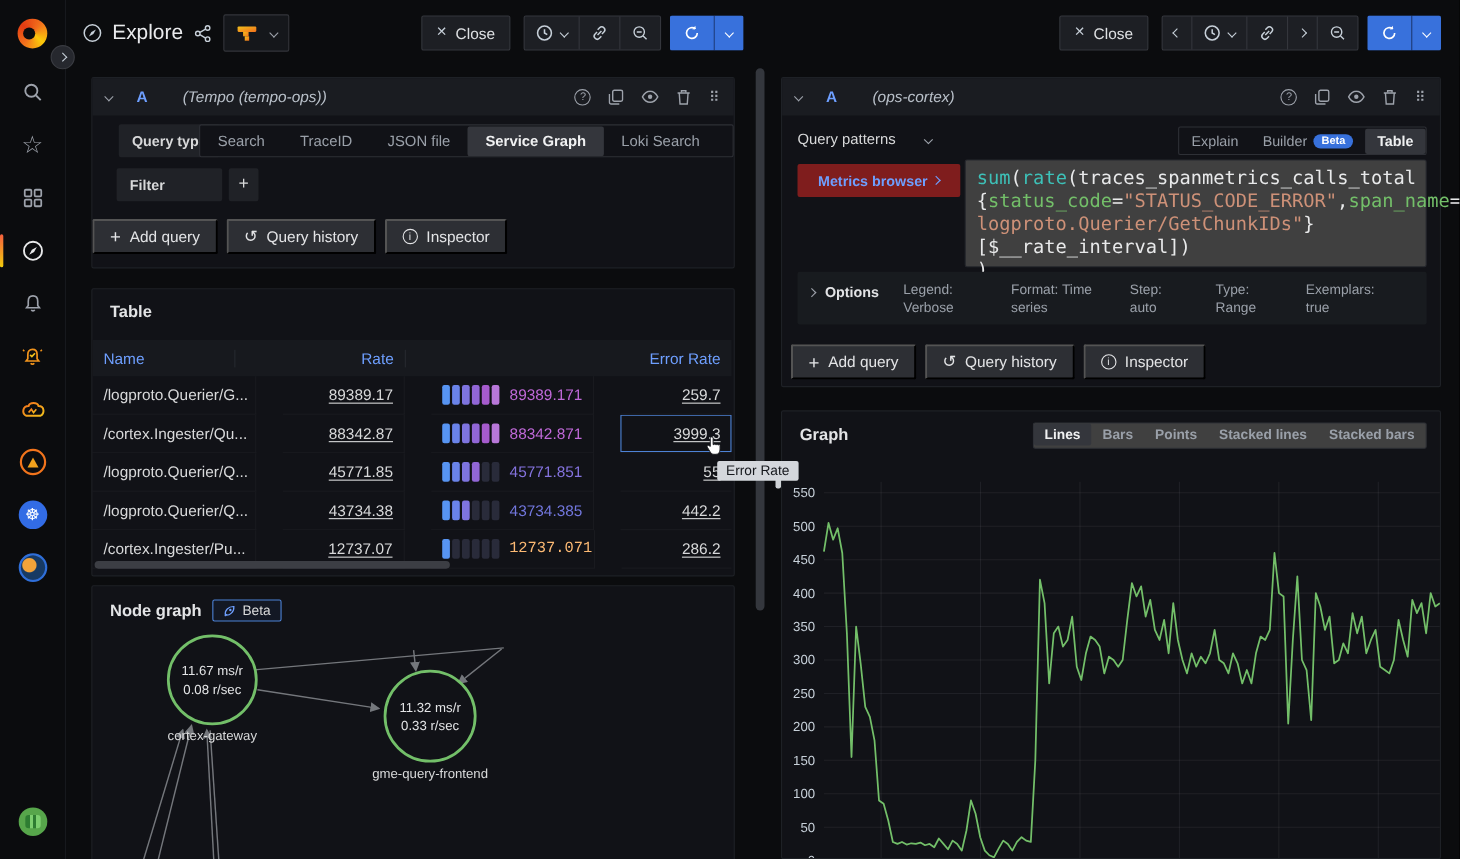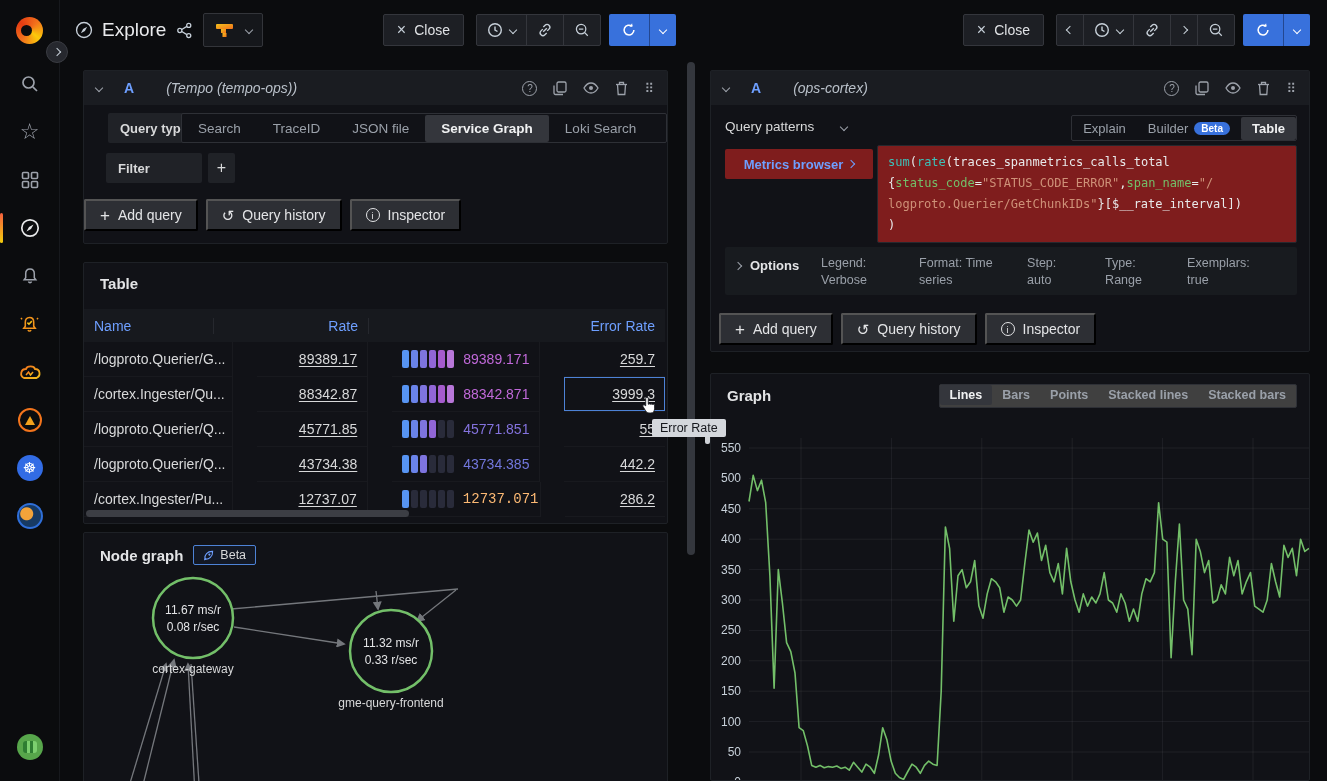--- a/index.html
+++ b/index.html
@@ -108,22 +108,22 @@
      padding:2px 9px;font-size:12.5px;color:#d8d9da;background:rgba(61,113,217,.07);}
 
   
   #rq-modes{position:absolute;right:12px;top:44px;height:26px;display:flex;align-items:center;
      border:1px solid #2e3036;border-radius:2px;background:#111217;}
   #rq-modes .mode{padding:4px 11px;font-size:13px;font-weight:500;color:#9aa0a9;cursor:pointer;display:flex;gap:6px;align-items:center;white-space:nowrap;}
   #rq-modes .mode.active{background:#34363c;color:#f0f1f2;font-weight:700;border-radius:2px;}
   .beta-pill{background:#3871dc;color:#fff;font-size:10px;font-weight:700;padding:1px 7px;border-radius:8px;}
   #metrics-browser{position:absolute;left:14px;top:78px;width:148px;height:30px;background:#7f1d1d;border-radius:2px;
      display:flex;align-items:center;justify-content:center;gap:5px;color:#6e9fff;font-size:13px;font-weight:600;cursor:pointer;}
-  #codebox{position:absolute;left:166px;top:74px;right:12px;height:98px;background:#7f1d1d;border:1px solid #26282e;
-     border-radius:2px;padding:6px 10px;font-family:"DejaVu Sans Mono",monospace;font-size:12px;line-height:21px;cursor:text;}
+  #codebox{position:absolute;left:166px;top:74px;right:12px;height:98px;background:#404040;border:1px solid #26282e;
+     border-radius:2px;padding:6px 10px;font-family:"DejaVu Sans Mono",monospace;font-size:17px;line-height:21px;cursor:text;}
   .tk-fn{color:#3dc1b8;}.tk-lb{color:#73bf69;}.tk-st{color:#ce9178;}.tk-pl{color:#e8e9ea;}
   #opts{position:absolute;left:14px;right:12px;top:176px;height:48px;background:#181b1f;border-radius:2px;
      display:flex;align-items:flex-start;padding:8px 10px;gap:0;}
   .opt-label{display:flex;align-items:center;gap:9px;font-size:13px;font-weight:600;color:#e3e4e6;margin-right:22px;cursor:pointer;padding-top:3px;}
   .opt{font-size:12.5px;color:#9aa0a9;line-height:17px;margin-right:26px;}
 
   
   #graph-modes{position:absolute;right:12px;top:10px;height:24px;display:flex;align-items:flex-start;
      border:1px solid #2e3036;border-radius:2px;background:#404040;}
   #graph-modes .gmode{padding:3px 10px;font-size:12.5px;font-weight:600;color:#9aa0a9;cursor:pointer;white-space:nowrap;}

